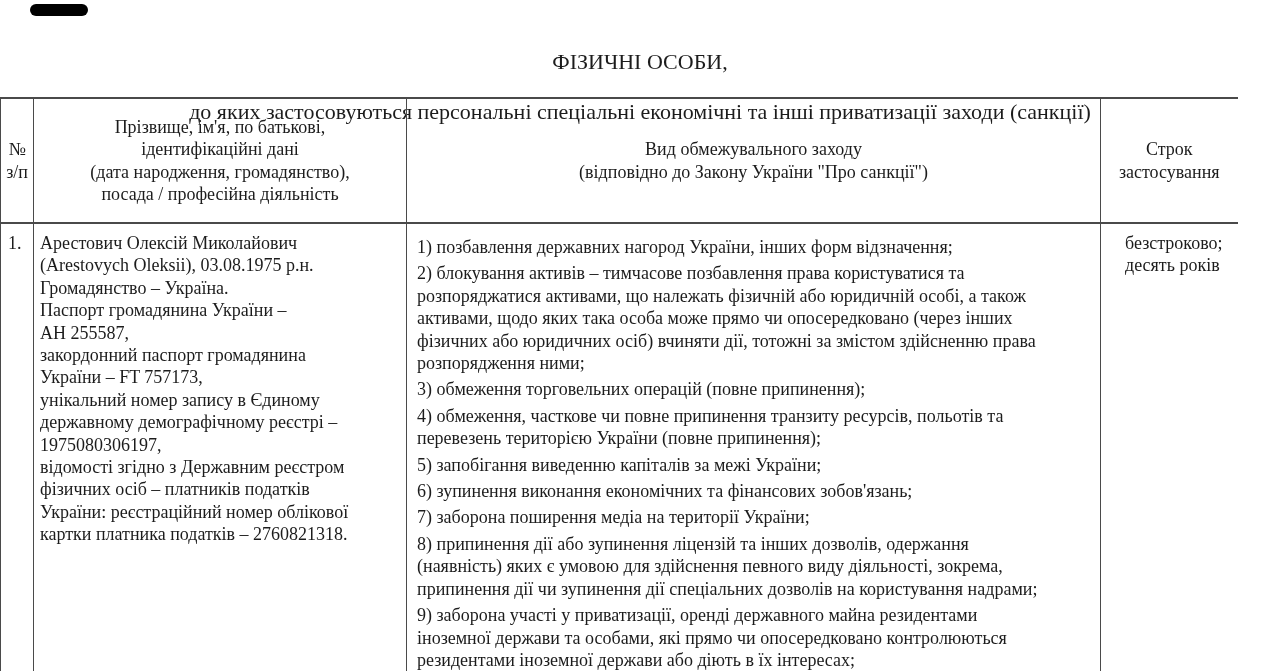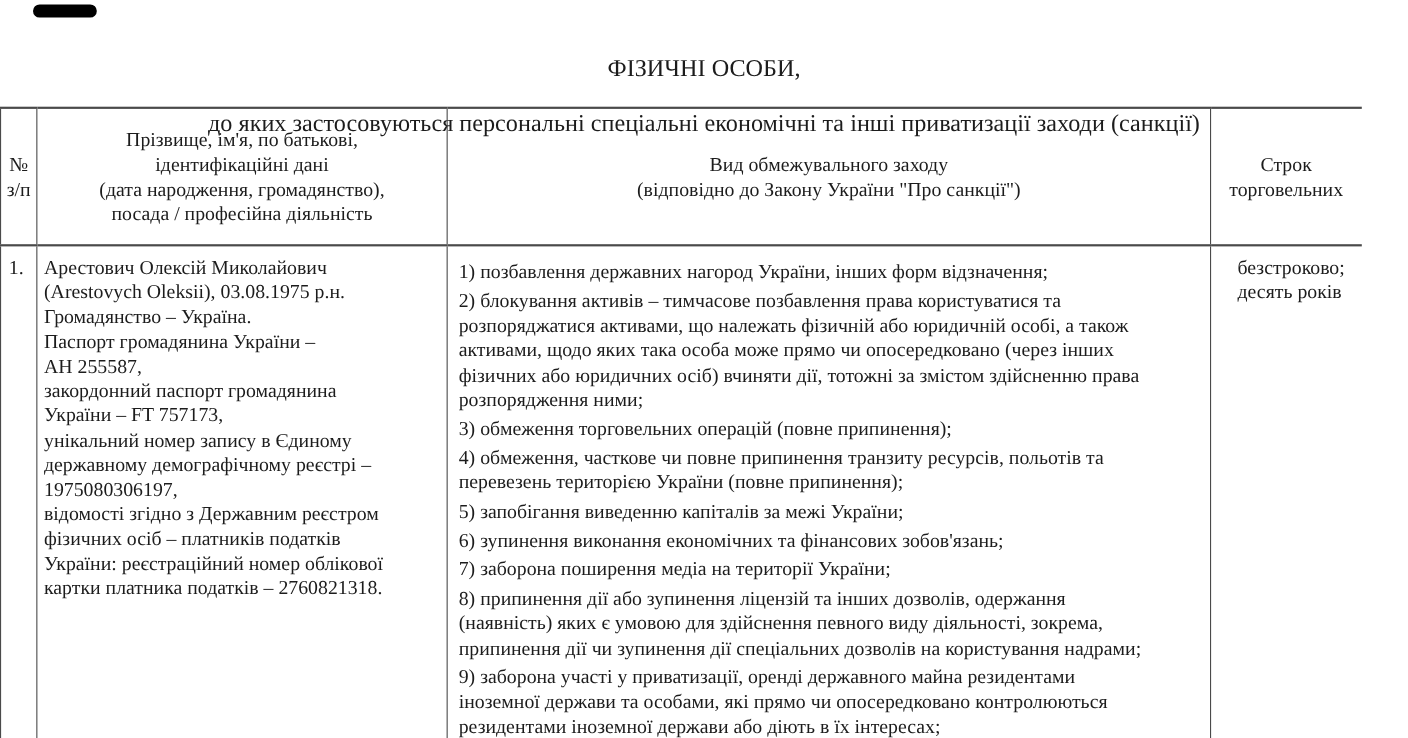--- a/index.html
+++ b/index.html
@@ -101,21 +101,21 @@
       <tr>
         <th>№
 з/п</th>
         <th>Прізвище, ім'я, по батькові,
 ідентифікаційні дані
 (дата народження, громадянство),
 посада / професійна діяльність</th>
         <th>Вид обмежувального заходу
 (відповідно до Закону України "Про санкції")</th>
         <th>Строк
-торговельних</th>
+застосування</th>
       </tr>
     </thead>
     <tbody>
       <tr>
         <td class="b-num">1.</td>
         <td class="b-person">Арестович Олексій Миколайович
 (Arestovych Oleksii), 03.08.1975 р.н.
 Громадянство – Україна.
 Паспорт громадянина України –
 АН 255587,

